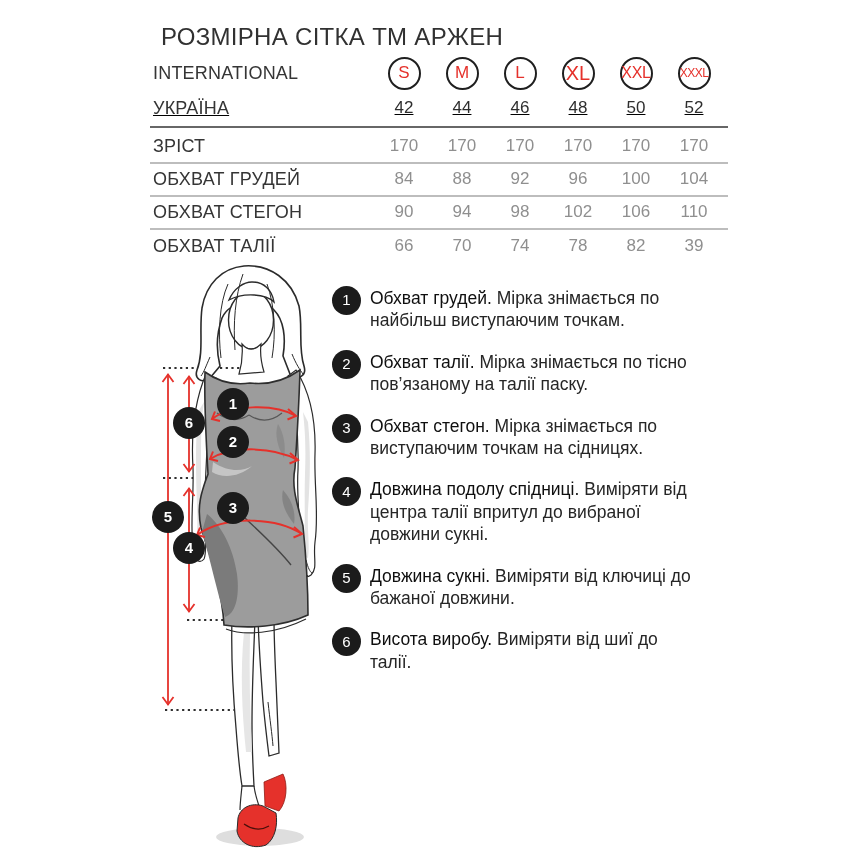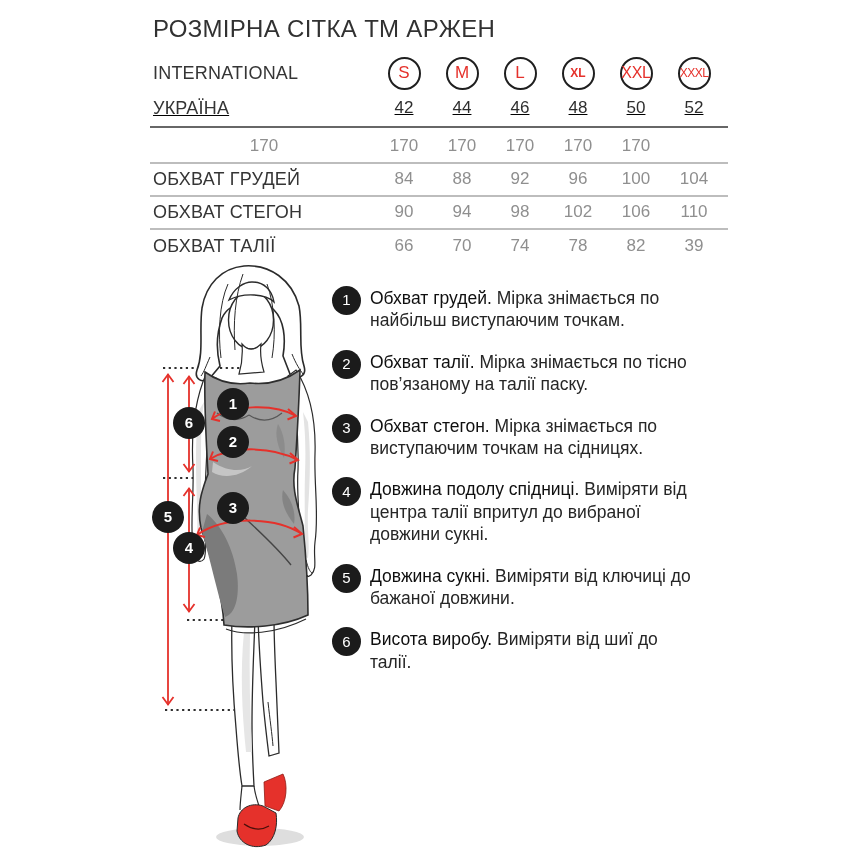--- a/index.html
+++ b/index.html
@@ -5,21 +5,21 @@
   html,body{margin:0;padding:0;}
   body{
     width:850px;height:850px;background:#ffffff;position:relative;overflow:hidden;
     font-family:"Liberation Sans",sans-serif;
     -webkit-font-smoothing:antialiased;
   }
   .page{position:absolute;inset:0;}
 
   
   .title{
-    position:absolute;left:153px;top:16px;margin:0;
+    position:absolute;left:153px;top:16px;margin:8px;
     font-size:24px;font-weight:400;color:#313131;letter-spacing:.3px;line-height:26px;
   }
 
   
   .trow{
     position:absolute;left:153px;width:575px;
     display:grid;grid-template-columns:222px repeat(6,58px);align-items:center;
   }
   .row-int{top:56px;height:34px;}
   .row-ukr{top:92px;height:32px;text-decoration:underline;}
@@ -36,21 +36,21 @@
   .val-dark{color:#2e2e2e;}
   .val-gray{color:#8f8f8f;}
 
   .tcell{display:flex;justify-content:center;align-items:center;}
   .size-circle{
     width:33px;height:33px;box-sizing:border-box;border:2px solid #1f1f1f;border-radius:50%;
     display:flex;align-items:center;justify-content:center;
     color:#e5312b;white-space:nowrap;overflow:visible;
   }
   .fz-a{font-size:17px;}
-  .fz-b{font-size:12px;font-weight:bold;}
+  .fz-b{font-size:20px;}
   .fz-c{font-size:16px;letter-spacing:-.2px;}
   .fz-d{font-size:12px;letter-spacing:-.5px;}
 
   .hline{position:absolute;left:150px;width:578px;}
   .hline.dark{top:126px;height:2px;background:#676767;}
   .hline.l1{top:162px;}
   .hline.l2{top:195px;}
   .hline.l3{top:228px;}
   .hline.light{height:1.5px;background:#bdbdbd;}
 
@@ -111,20 +111,21 @@
     <div class="tval val-dark">44</div>
     <div class="tval val-dark">46</div>
     <div class="tval val-dark">48</div>
     <div class="tval val-dark">50</div>
     <div class="tval val-dark">52</div>
   </div>
 
   <div class="hline dark"></div>
 
   <div class="trow row-0">
+    <div class="tlabel">ЗРІСТ</div>
     <div class="tval val-gray">170</div>
     <div class="tval val-gray">170</div>
     <div class="tval val-gray">170</div>
     <div class="tval val-gray">170</div>
     <div class="tval val-gray">170</div>
     <div class="tval val-gray">170</div>
   </div>
 
   <div class="hline light l1"></div>
 

